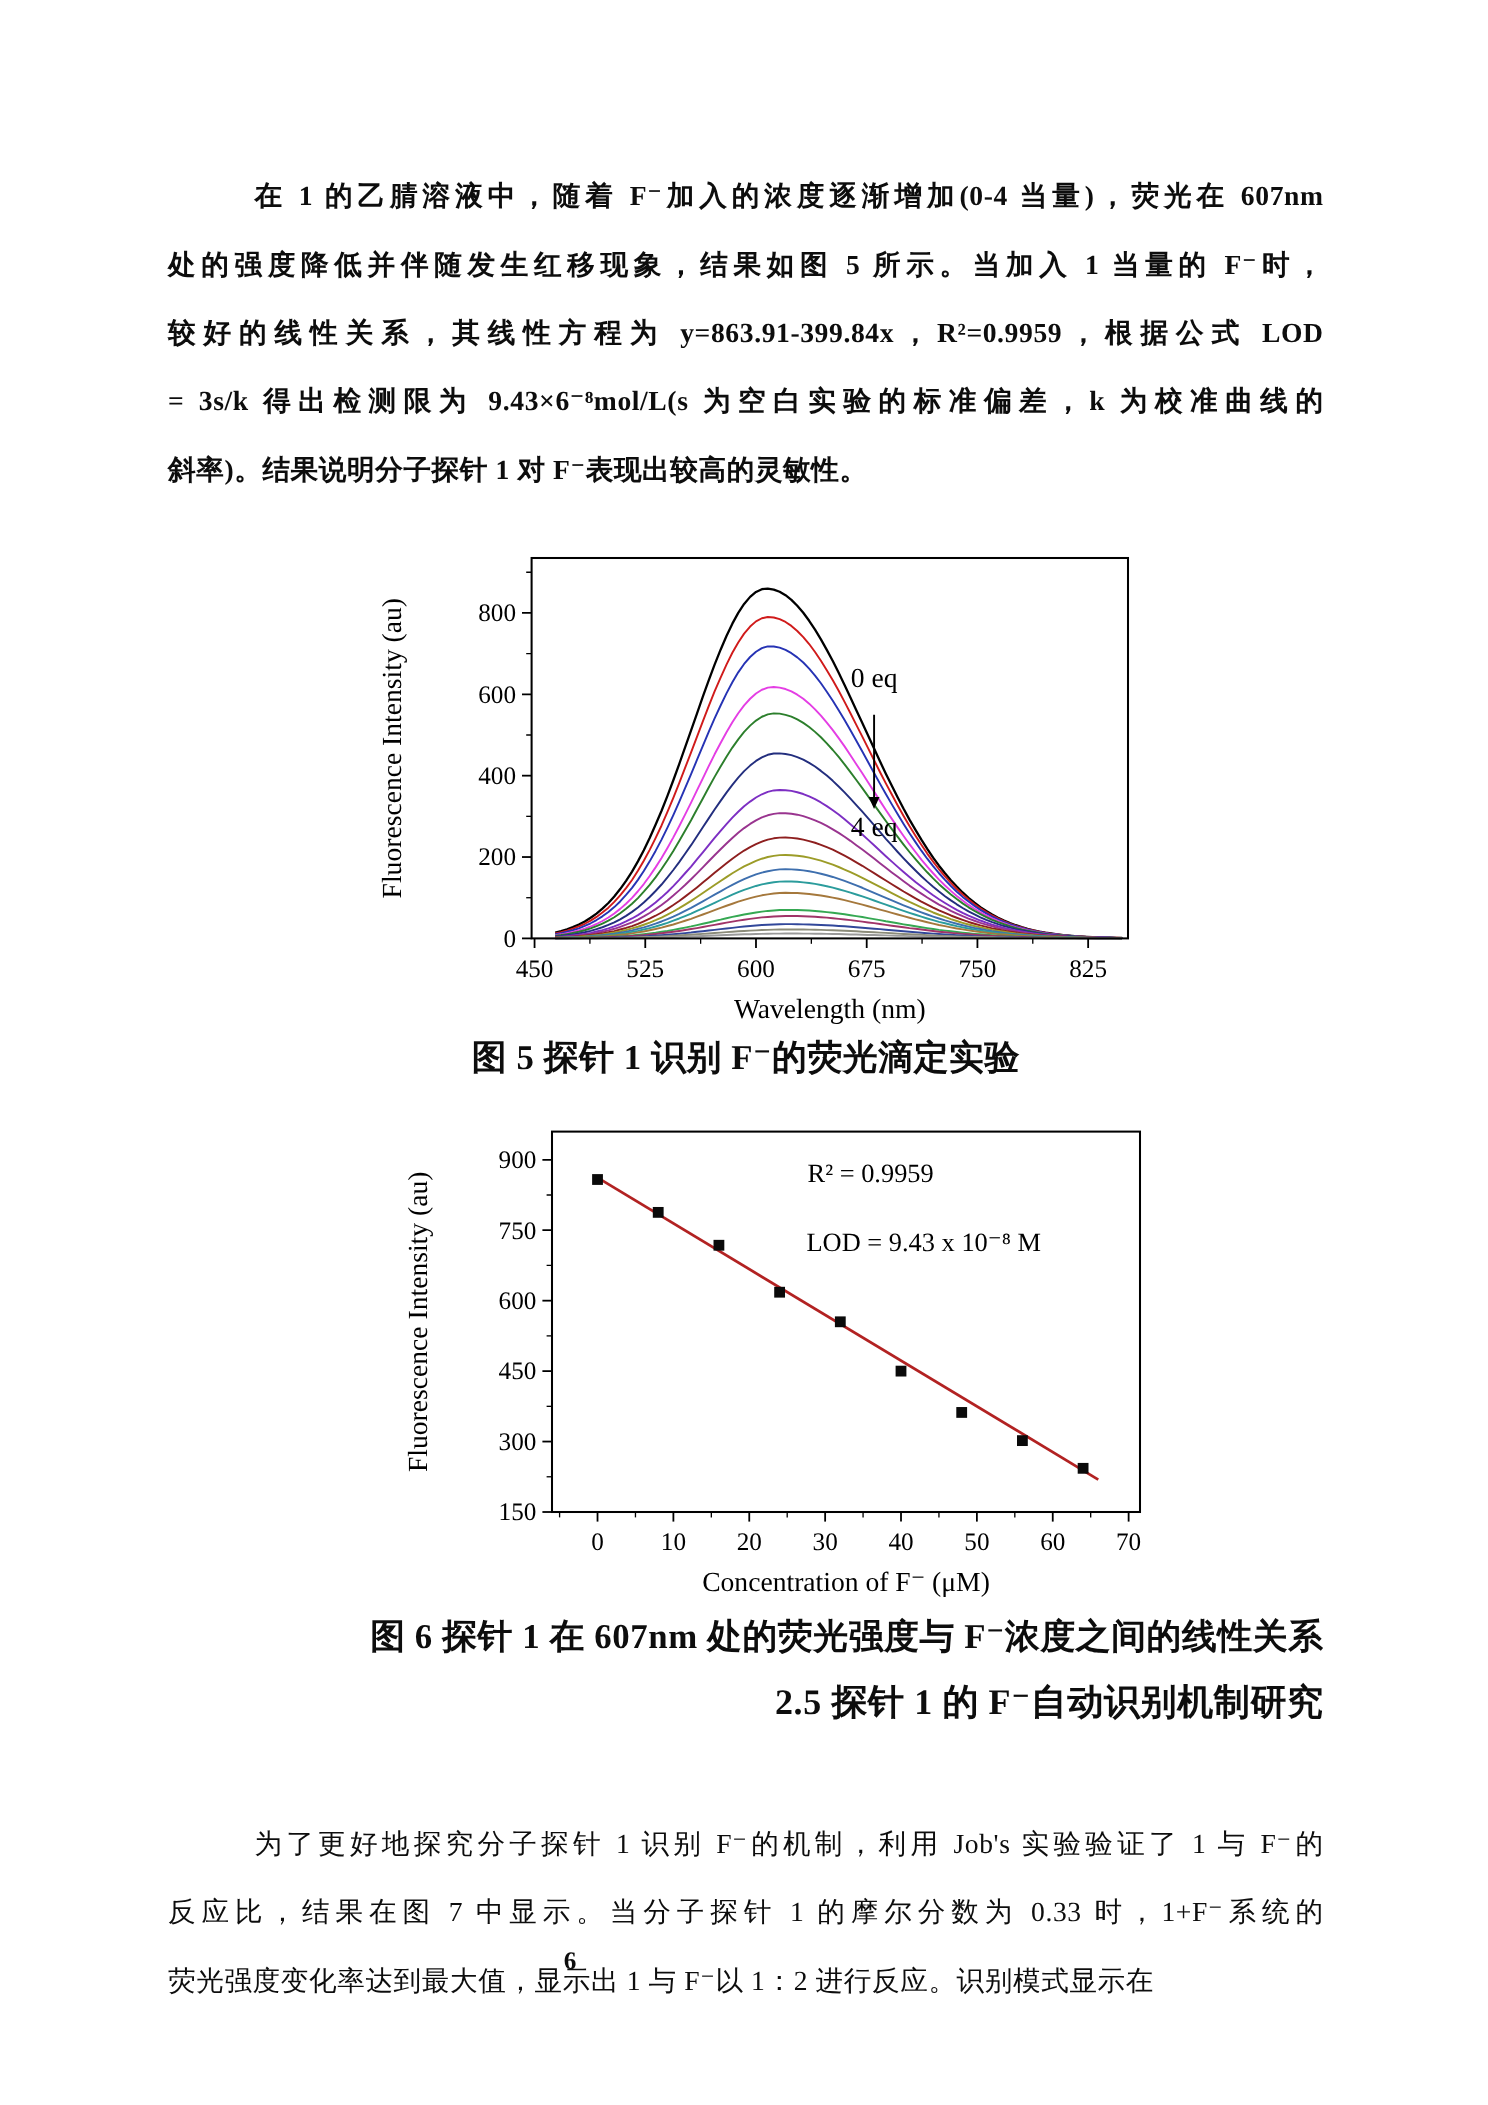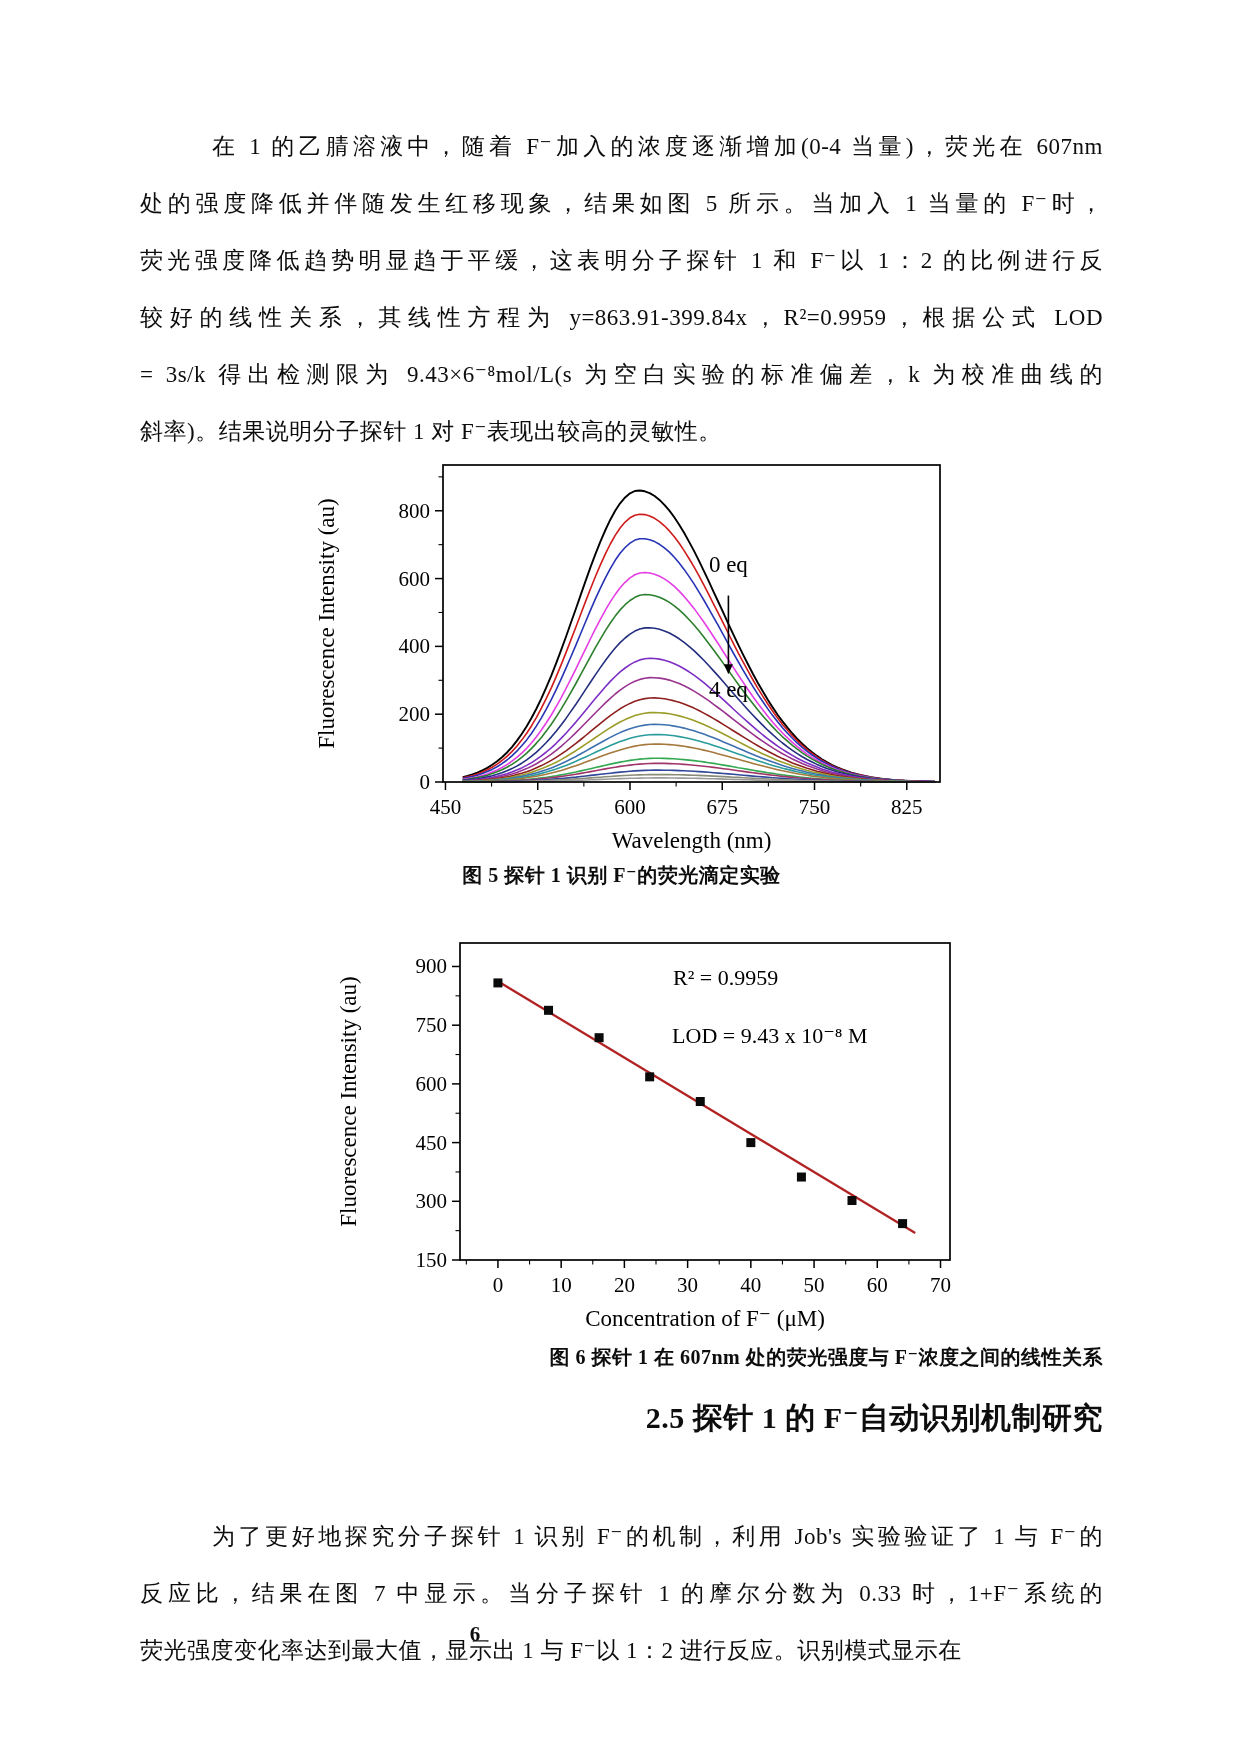--- a/index.html
+++ b/index.html
@@ -9,25 +9,25 @@
     overflow:hidden;
   }
   .para{position:absolute;left:140px;width:963px;font-size:23px;}
   .para .line{
     height:57px;line-height:57px;
     text-align:justify;text-align-last:justify;
     letter-spacing:0.5px;
   }
   .para .line.first{padding-left:72px;}
   .para .line.end{text-align-last:left;}
-  #para1{top:118px;}
+  #para1{top:135px;font-weight:bold;}
   #para2{top:1508px;}
   .figure-caption{
     position:absolute;left:140px;width:963px;text-align:center;
-    font-size:20px;font-weight:bold;letter-spacing:0.5px;
+    font-size:29px;font-weight:bold;letter-spacing:0.5px;
   }
   #caption5{top:862px;}
   #caption6{top:1344px;text-align:right;}
   .section-heading{
     position:absolute;left:140px;top:1398px;width:963px;
     font-size:30px;font-weight:bold;letter-spacing:0.5px;text-align:right;
   }
   .chart{position:absolute;}
   #chart1-wrap{left:300px;top:443px;width:670px;height:425px;}
   #chart2-wrap{left:300px;top:918px;width:670px;height:448px;}
@@ -39,21 +39,20 @@
   }
 </style>
 </head>
 <body>
 
 <div>
 
   <div class="para" id="para1">
     <div class="line first">在 1 的乙腈溶液中，随着 F⁻加入的浓度逐渐增加(0-4 当量)，荧光在 607nm</div>
     <div class="line">处的强度降低并伴随发生红移现象，结果如图 5 所示。当加入 1 当量的 F⁻时，</div>
-    <div class="line">荧光强度降低趋势明显趋于平缓，这表明分子探针 1 和 F⁻以 1：2 的比例进行反</div>
     <div class="line">较好的线性关系，其线性方程为 y=863.91-399.84x，R²=0.9959，根据公式 LOD</div>
     <div class="line">= 3s/k 得出检测限为 9.43×6⁻⁸mol/L(s 为空白实验的标准偏差，k 为校准曲线的</div>
     <div class="line end">斜率)。结果说明分子探针 1 对 F⁻表现出较高的灵敏性。</div>
   </div>
 
   <div class="chart" id="chart1-wrap">
     <svg id="chart1" viewBox="0 0 670 425">
         <g>
           <path d="M162.7 334.1 L167.6 332.9 L172.5 331.4 L177.4 329.6 L182.4 327.4 L187.3 324.9 L192.2 321.8 L197.1 318.3 L202.0 314.2 L207.0 309.5 L211.9 304.1 L216.8 297.9 L221.7 291.0 L226.7 283.3 L231.6 274.8 L236.5 265.5 L241.4 255.3 L246.3 244.3 L251.3 232.6 L256.2 220.2 L261.1 207.2 L266.0 193.7 L270.9 179.8 L275.9 165.7 L280.8 151.6 L285.7 137.6 L290.6 123.9 L295.5 110.8 L300.5 98.4 L305.4 87.0 L310.3 76.7 L315.2 67.7 L320.1 60.3 L325.1 54.4 L330.0 50.3 L334.9 48.0 L339.8 47.5 L344.8 48.3 L349.7 50.1 L354.6 53.0 L359.5 56.9 L364.4 61.8 L369.4 67.6 L374.3 74.3 L379.2 81.7 L384.1 89.8 L389.0 98.6 L394.0 107.9 L398.9 117.7 L403.8 127.8 L408.7 138.2 L413.6 148.8 L418.6 159.5 L423.5 170.2 L428.4 180.8 L433.3 191.4 L438.2 201.7 L443.2 211.8 L448.1 221.5 L453.0 231.0 L457.9 240.0 L462.9 248.6 L467.8 256.7 L472.7 264.4 L477.6 271.7 L482.5 278.4 L487.5 284.7 L492.4 290.5 L497.3 295.8 L502.2 300.7 L507.1 305.2 L512.1 309.2 L517.0 312.9 L521.9 316.2 L526.8 319.1 L531.7 321.8 L536.7 324.1 L541.6 326.2 L546.5 328.0 L551.4 329.6 L556.3 331.0 L561.3 332.2 L566.2 333.3 L571.1 334.2 L576.0 334.9 L581.0 335.6 L585.9 336.2 L590.8 336.7 L595.7 337.1 L600.6 337.4 L605.6 337.7 L610.5 337.9 L615.4 338.1 L620.3 338.3 L625.2 338.4 L630.2 338.5 L635.1 338.6 " fill="none" stroke="#000000" stroke-width="1.9" stroke-linejoin="round"></path>
           <path d="M162.7 334.8 L167.6 333.8 L172.5 332.5 L177.4 330.9 L182.4 329.0 L187.3 326.8 L192.2 324.2 L197.1 321.1 L202.0 317.5 L207.0 313.4 L211.9 308.6 L216.8 303.2 L221.7 297.1 L226.7 290.3 L231.6 282.7 L236.5 274.3 L241.4 265.2 L246.3 255.4 L251.3 244.9 L256.2 233.6 L261.1 221.9 L266.0 209.6 L270.9 196.9 L275.9 184.0 L280.8 171.0 L285.7 158.1 L290.6 145.5 L295.5 133.2 L300.5 121.6 L305.4 110.8 L310.3 101.0 L315.2 92.4 L320.1 85.0 L325.1 79.1 L330.0 74.8 L334.9 72.2 L339.8 71.2 L344.8 71.6 L349.7 73.0 L354.6 75.3 L359.5 78.6 L364.4 82.8 L369.4 87.9 L374.3 93.7 L379.2 100.3 L384.1 107.6 L389.0 115.5 L394.0 123.9 L398.9 132.7 L403.8 141.9 L408.7 151.4 L413.6 161.1 L418.6 170.9 L423.5 180.7 L428.4 190.5 L433.3 200.3 L438.2 209.8 L443.2 219.1 L448.1 228.2 L453.0 237.0 L457.9 245.4 L462.9 253.4 L467.8 261.0 L472.7 268.3 L477.6 275.0 L482.5 281.4 L487.5 287.3 L492.4 292.7 L497.3 297.8 L502.2 302.4 L507.1 306.6 L512.1 310.5 L517.0 314.0 L521.9 317.1 L526.8 319.9 L531.7 322.4 L536.7 324.7 L541.6 326.6 L546.5 328.4 L551.4 329.9 L556.3 331.3 L561.3 332.4 L566.2 333.4 L571.1 334.3 L576.0 335.1 L581.0 335.7 L585.9 336.2 L590.8 336.7 L595.7 337.1 L600.6 337.4 L605.6 337.7 L610.5 337.9 L615.4 338.1 L620.3 338.3 L625.2 338.4 L630.2 338.5 L635.1 338.6 " fill="none" stroke="#d01b1b" stroke-width="1.6" stroke-linejoin="round"></path>

